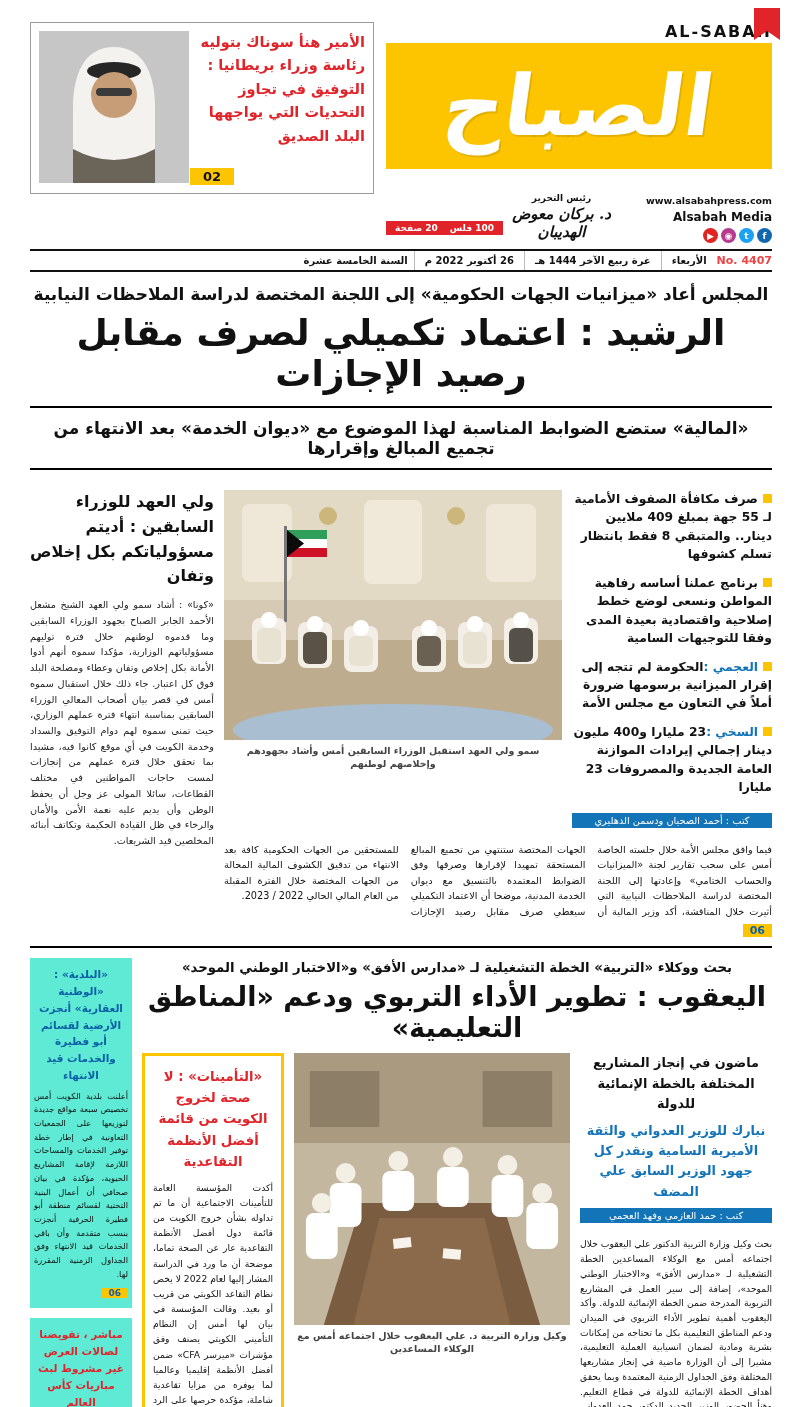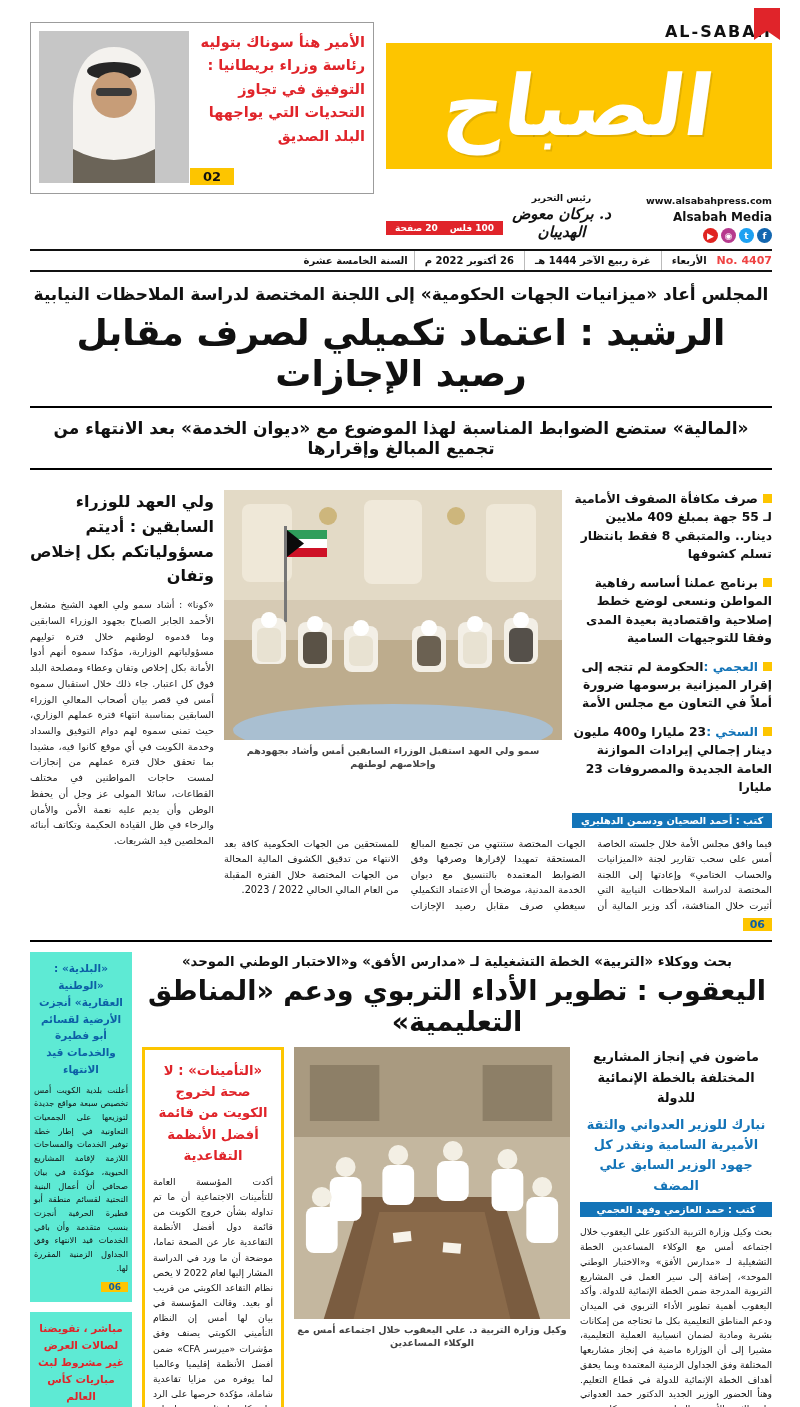--- a/index.html
+++ b/index.html
@@ -58,22 +58,22 @@
   .brief{font-size:12.3px;font-weight:bold;line-height:1.5;margin-bottom:10px;text-align:right}
   .bullet{display:inline-block;width:9px;height:9px;background:#fdc500;margin-left:5px}
   .brief .prefix{color:#1374b8}
   .brief .prefix:not(:empty){}
   .photo{position:relative;overflow:hidden;background:#ccc}
   .crown-photo{height:250px}
   .ph-svg{width:100%;height:100%;display:block}
   .photo-caption{font-size:9.5px;font-weight:bold;color:#444;text-align:center;padding-top:4px;line-height:1.4}
   .crown-article h3{font-size:16px;line-height:1.55;margin-bottom:8px;text-align:right}
   .crown-article p{font-size:9.7px;line-height:1.62;text-align:justify;color:#222}
-  .byline-bar{background:#1374b8;color:#fff;font-size:9.8px;font-weight:bold;text-align:center;
-              padding:2px 6px;width:200px;margin-bottom:8px}
+  .byline-bar{background:#1374b8;color:#fff;font-size:9.8px;font-weight:normal;text-align:center;
+              padding:2px 6px;width:200px;margin-bottom:14px}
   .crown-cont .bodytext{font-size:9.7px;line-height:1.6;text-align:justify;column-count:3;column-gap:12px}
   .page-badge{display:inline-block;background:#fdc500;color:#0d5fa6;font-weight:bold;font-size:11px;padding:0 7px;margin-top:4px}
   
   .lower{display:flex;gap:10px;margin-top:10px}
   .lower-main{flex:1;min-width:0}
   .sidebar{width:102px;flex:0 0 102px;display:flex;flex-direction:column;gap:10px}
   .side-item{background:#5eead4;padding:8px 4px;flex:1}
   .side-item h5{font-size:10.5px;line-height:1.6;text-align:center;margin-bottom:6px}
   .side-item.blue h5{color:#0d5fa6}
   .side-item.red h5{color:#e0242a}

